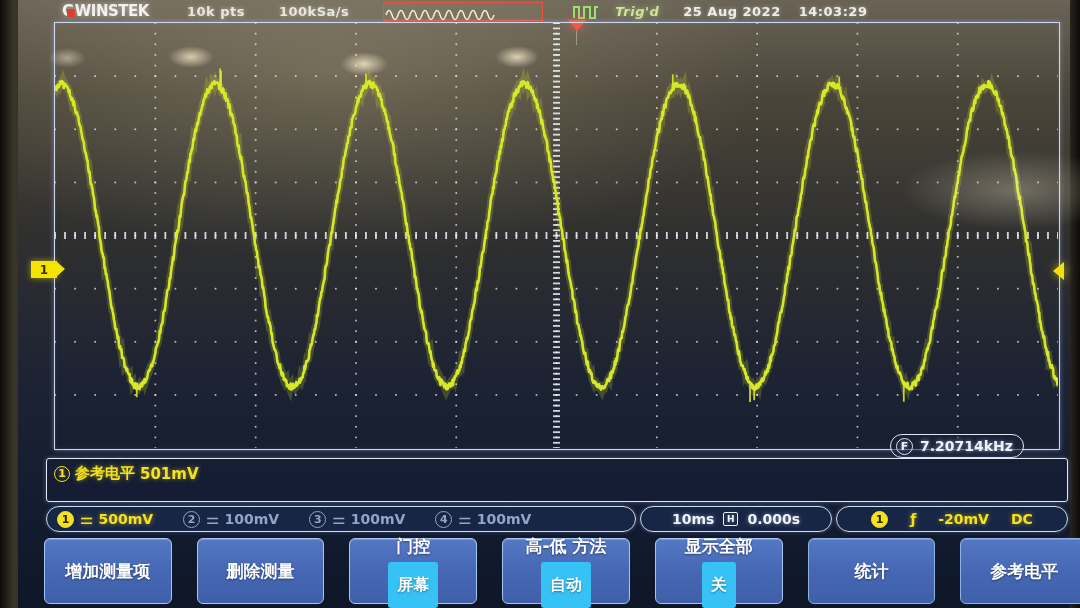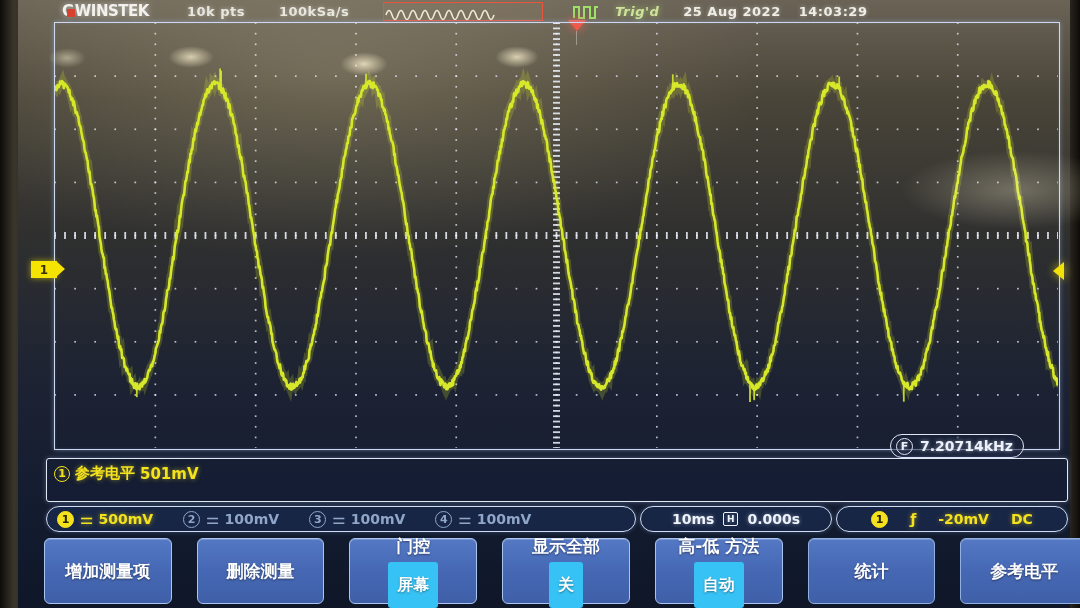--- a/index.html
+++ b/index.html
@@ -1231,26 +1231,26 @@
         <span>增加测量项</span>
       </div>
       <div class="mkey">
         <span>删除测量</span>
       </div>
       <div class="mkey">
         <span>门控</span>
         <span class="sub">屏幕</span>
       </div>
       <div class="mkey">
+        <span>高-低 方法</span>
+        <span class="sub">自动</span>
+      </div>
+      <div class="mkey">
         <span>显示全部</span>
         <span class="sub">关</span>
-      </div>
-      <div class="mkey">
-        <span>高-低 方法</span>
-        <span class="sub">自动</span>
       </div>
       <div class="mkey plain">
         <span>统计</span>
       </div>
       <div class="mkey plain">
         <span>参考电平</span>
       </div>
     </div>
 
   </div>

